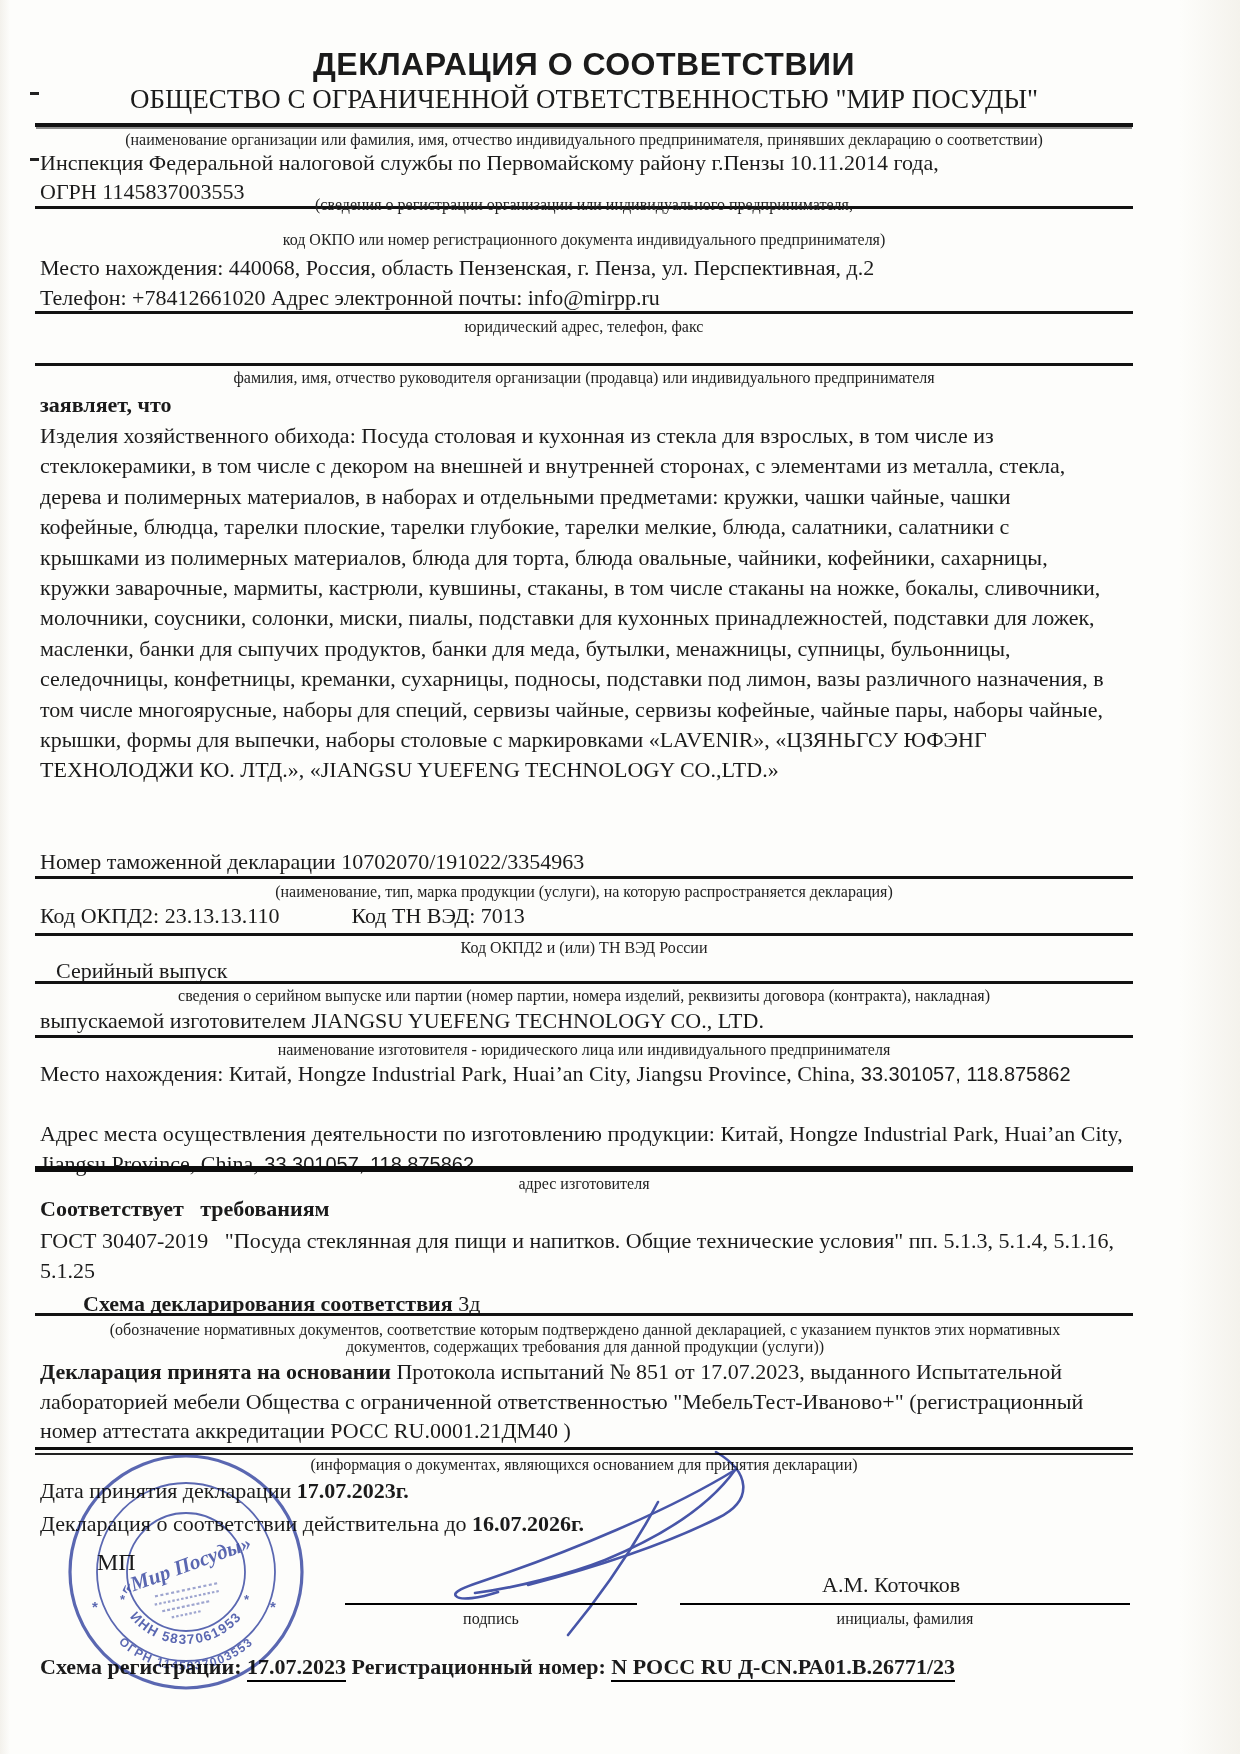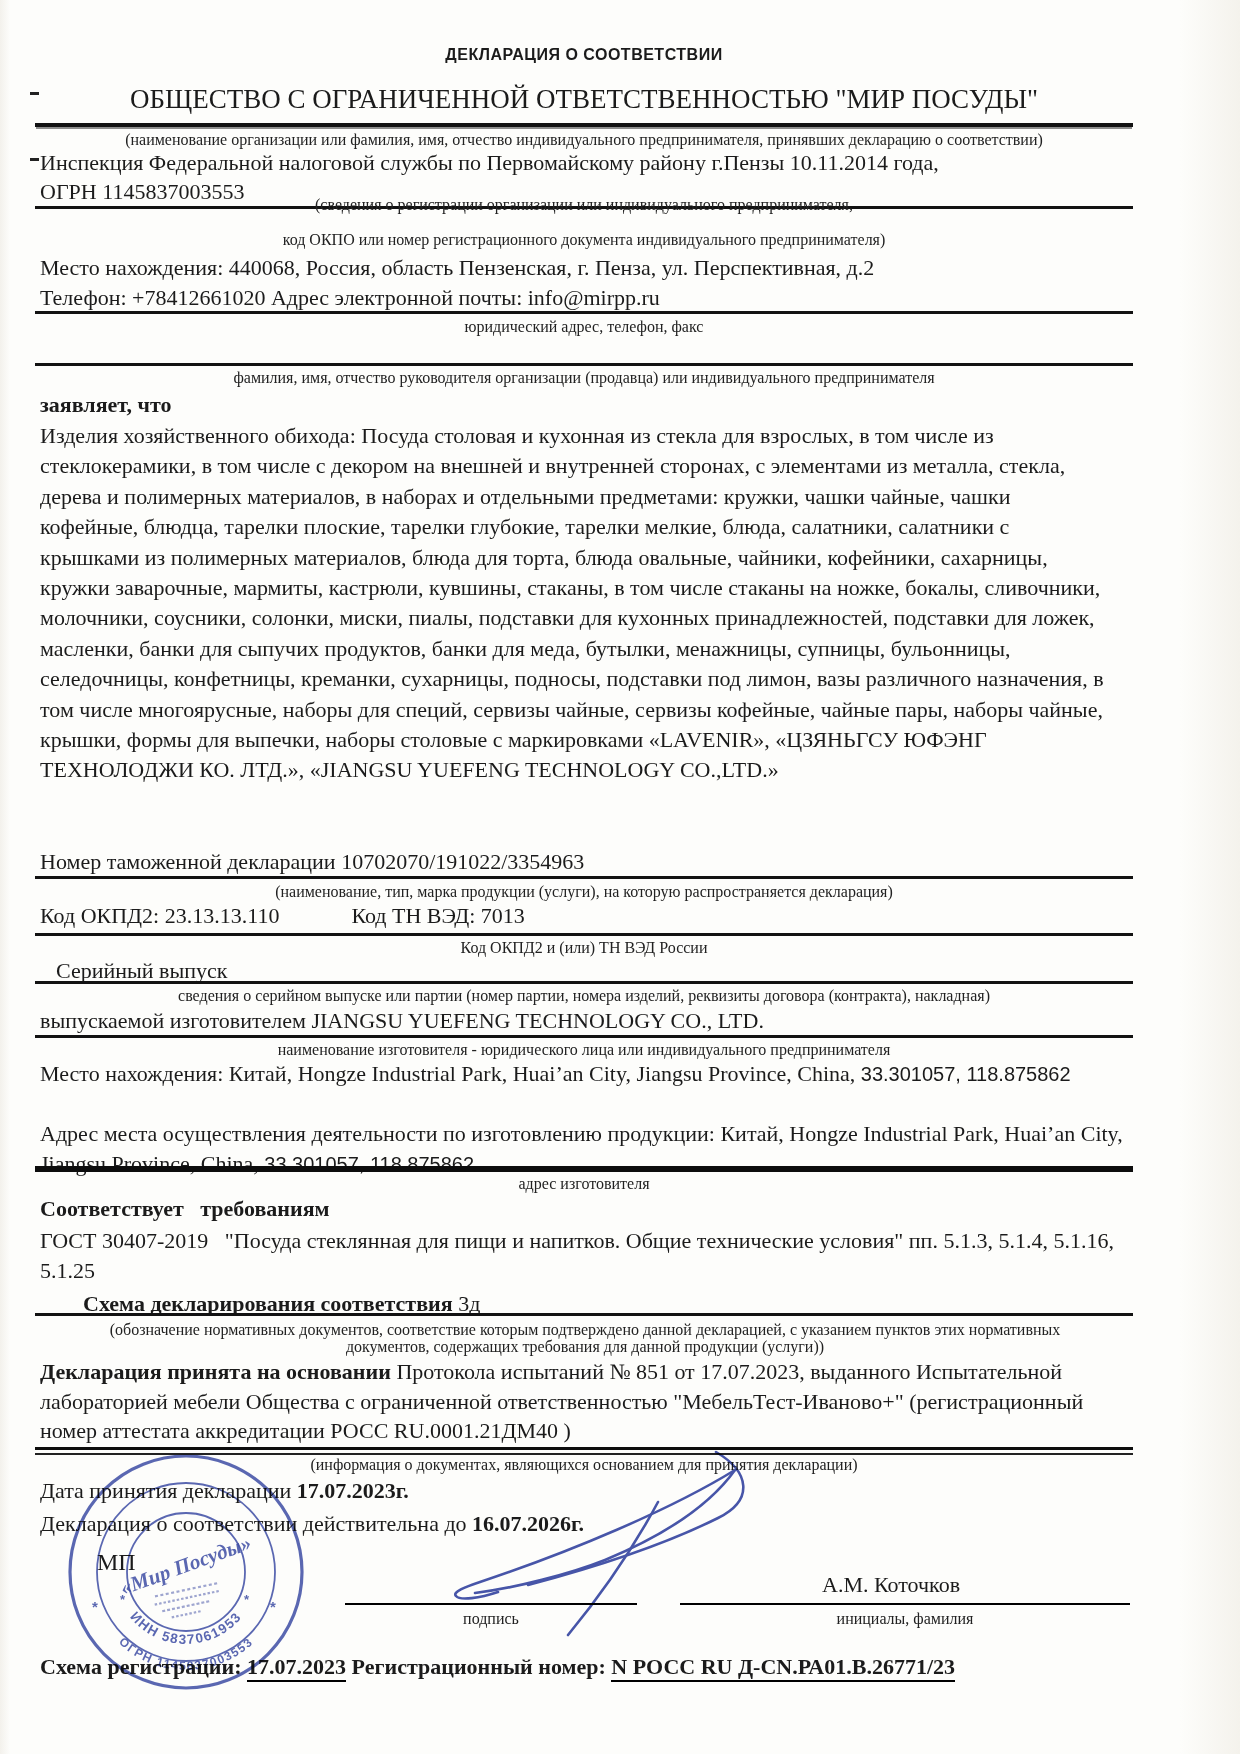--- a/index.html
+++ b/index.html
@@ -26,21 +26,21 @@
   .artifact{position:absolute;background:#222;}
 </style>
 </head>
 <body>
 
 <div id="page">
 
   <div class="artifact" style="left:30px;top:92px;width:9px;height:3px;"></div>
   <div class="artifact" style="left:30px;top:158px;width:9px;height:3px;"></div>
 
-  <div class="abs ctr sans b" style="top:46px;font-size:16px;letter-spacing:.5px;">ДЕКЛАРАЦИЯ О СООТВЕТСТВИИ</div>
+  <div class="abs ctr sans b" style="top:46px;font-size:32px;letter-spacing:.5px;">ДЕКЛАРАЦИЯ О СООТВЕТСТВИИ</div>
   <div class="abs ctr" style="top:84px;font-size:27px;">ОБЩЕСТВО С ОГРАНИЧЕННОЙ ОТВЕТСТВЕННОСТЬЮ "МИР ПОСУДЫ"</div>
 
   <div class="rule r1" style="top:123px;"></div>
   <div class="abs ctr lbl" style="top:131px;">(наименование организации или фамилия, имя, отчество индивидуального предпринимателя, принявших декларацию о соответствии)</div>
 
   <div class="abs body-t" style="left:40px;top:148px;width:1090px;">Инспекция Федеральной налоговой службы по Первомайскому району г.Пензы 10.11.2014 года,</div>
   <div class="abs body-t" style="left:40px;top:177px;width:1090px;">ОГРН 1145837003553</div>
 
   <div class="rule" style="top:206px;"></div>
   <div class="abs ctr lbl" style="top:196px;">(сведения о регистрации организации или индивидуального предпринимателя,</div>

